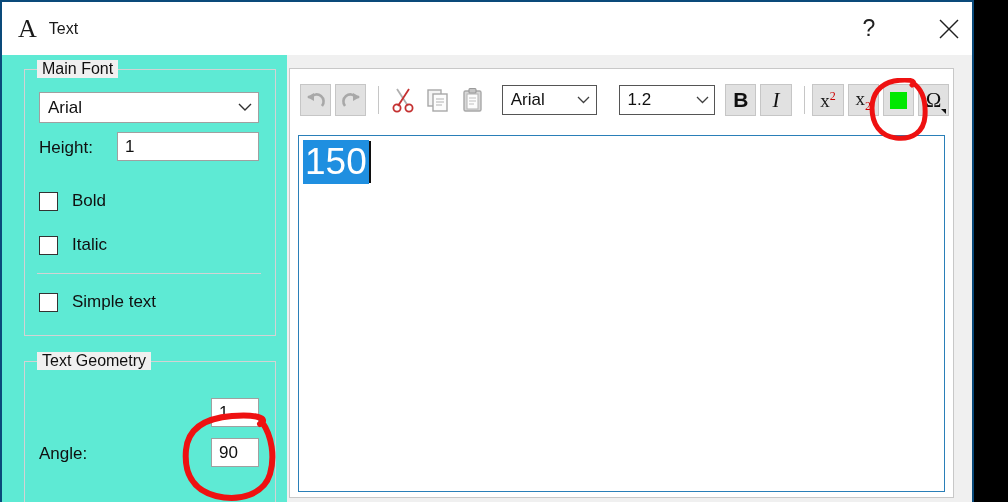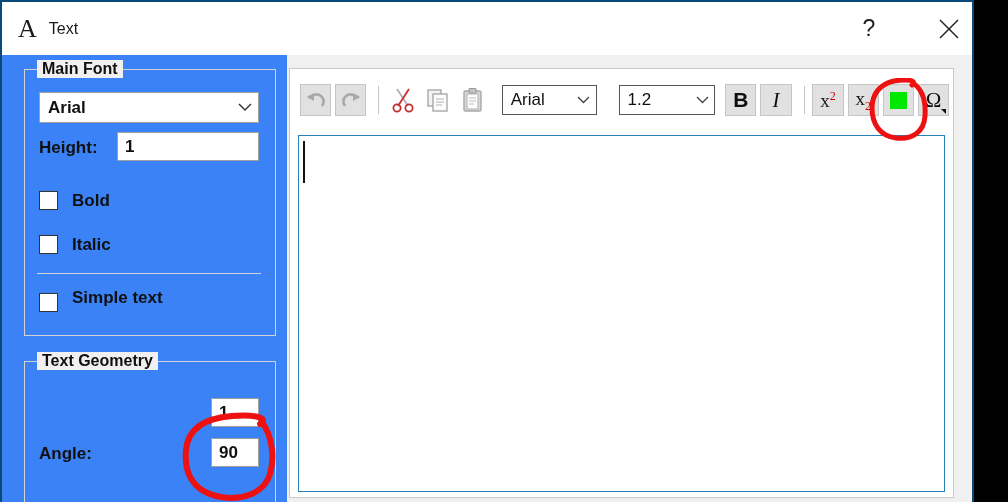--- a/index.html
+++ b/index.html
@@ -62,22 +62,21 @@
   .title-btn.help { font-size: 23px; margin-right: 34px; }
   .title-btn.close svg { display: block; }
 
   
   .left-pane {
     position: absolute;
     left: 0;
     top: 53px;
     width: 285px;
     bottom: 0;
-    background: #3b82f6;
-    font-weight: bold;
+    background: #5eead4;
   }
 
   .groupbox {
     position: absolute;
     border: 1px solid #d3d3d3;
     background: transparent;
   }
   .group-label {
     position: absolute;
     top: -10px;
@@ -130,21 +129,21 @@
   .field-label {
     position: absolute;
     font-size: 17px;
     color: #101010;
     white-space: nowrap;
   }
 
   .chk-row {
     position: absolute;
     display: flex;
-    align-items: center;
+    align-items: flex-end;
   }
   .chkbox {
     width: 19px;
     height: 19px;
     border: 1px solid #333333;
     background: #ffffff;
     box-sizing: border-box;
     flex: none;
   }
   .chk-label {
@@ -460,21 +459,21 @@
       <div class="tb-btn">
         <span class="swatch"></span>
       </div>
       <div class="tb-btn">
         <span class="omega-glyph">Ω</span>
         <span class="mini-arrow"></span>
       </div>
     </div>
 
     <div class="textarea">
-      <span class="caret"></span>
+      <span class="sel-text">150</span><span class="caret"></span>
     </div>
   </div>
 
   <svg class="annot" style="left:180px; top:410px; width:100px; height:92px;" viewBox="0 0 100 92">
     <path d="M78 12 C88 6 72 2 50 4 C24 6 6 16 4 38 C2 60 10 78 34 84 C58 90 82 82 88 62 C93 45 90 24 80 10" fill="none" stroke="#ee1111" stroke-width="6" stroke-linecap="round"></path>
   </svg>
 
   <svg class="annot" style="left:866px; top:76px; width:66px; height:66px;" viewBox="0 0 66 66">
     <path d="M44 7 C50 2 38 1 26 3 C12 6 4 16 4 30 C4 46 12 58 28 60 C44 62 56 54 57 38 C58 22 54 11 45 5" fill="none" stroke="#ee1111" stroke-width="5" stroke-linecap="round"></path>
   </svg>

